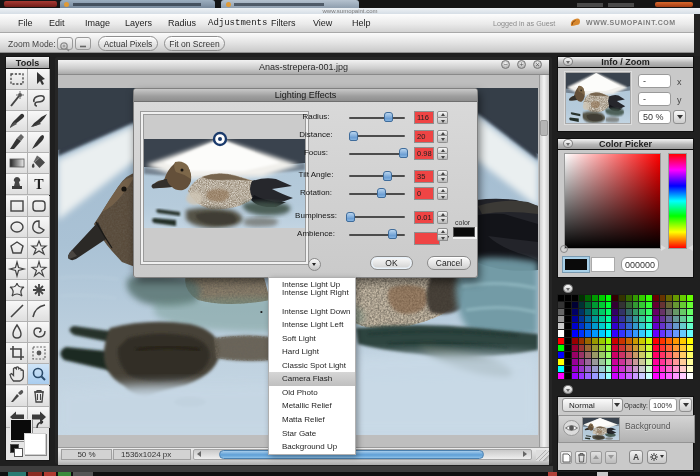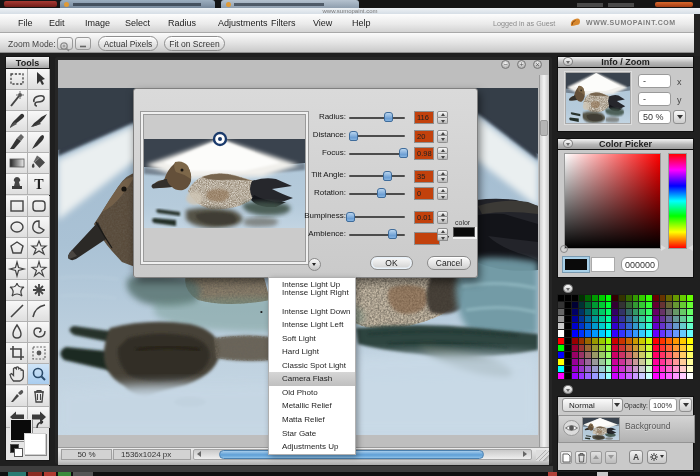--- a/index.html
+++ b/index.html
@@ -31,24 +31,24 @@
 #statusbar{left:58px;top:447px;width:491px;height:14px;background:linear-gradient(#ececec,#c9c9c9);border-top:1px solid #9a9a9a;}
 .statbox{position:absolute;top:449px;height:11px;background:#d2d2d2;border:1px solid #9f9f9f;font-size:8px;color:#333;line-height:9px;}
 #hsb{left:193px;top:449px;width:339px;height:11px;background:linear-gradient(#c9c9c9,#eeeeee);border:1px solid #a5a5a5;border-radius:2px;}
 #hthumb{left:219px;top:450px;width:265px;height:9px;background:linear-gradient(#a6cdec,#5f9fd6 55%,#8cc0e8);border:1px solid #4a7fae;border-radius:5px;}
 .sbarrow{position:absolute;top:451px;width:0;height:0;}
 
 #dialog{left:133px;top:88px;width:345px;height:190px;background:linear-gradient(#dadada,#cacaca);border:1px solid #808080;border-radius:3px;box-shadow:2px 4px 8px rgba(0,0,0,.5);}
 #dlgtitle{left:134px;top:89px;width:343px;height:13px;background:linear-gradient(#c8c8c8,#9e9e9e 60%,#8e8e8e);border-bottom:1px solid #6f6f6f;border-radius:2px 2px 0 0;font-size:9px;color:#161616;text-align:center;line-height:13px;}
 #preview{left:141px;top:112px;width:167px;height:152px;background:#cbcbcb;border:2px solid #f0f0f0;box-shadow:0 0 0 1px #9a9a9a,inset 0 0 0 1px #9a9a9a;}
 #prevphoto{left:144px;top:139px;width:161px;height:89px;overflow:hidden;}
-.slbl{position:absolute;font-size:8px;color:#151515;text-align:right;width:60px;left:286px;}
+.slbl{position:absolute;font-size:8px;color:#151515;text-align:center;width:60px;left:286px;}
 .track{position:absolute;left:349px;width:56px;height:2px;background:#4c4c4c;border-radius:1px;}
 .thumb{position:absolute;width:9px;height:10px;background:linear-gradient(#b8d4ee,#6d9fd4 70%,#86b4e0);border:1px solid #3c6globe;border:1px solid #3f6c9b;border-radius:3px 3px 2px 2px;}
-.vbox{position:absolute;left:414px;width:20px;height:13px;background:#c2410c;border:1px solid #8f8f8f;font-size:7.5px;color:#222;line-height:11px;padding-left:2px;}
+.vbox{position:absolute;left:414px;width:20px;height:13px;background:#ef4444;border:1px solid #8f8f8f;font-size:7.5px;color:#222;line-height:11px;padding-left:2px;}
 .spin{position:absolute;left:437px;width:11px;height:13px;}
 .okbtn{position:absolute;height:14px;border:1px solid #8a8a8a;border-radius:7px;background:linear-gradient(#fbfbfb,#d0d0d0);font-size:8.5px;color:#222;text-align:center;line-height:13px;box-shadow:inset 0 0 0 1.5px #e9f2fa,inset 0 1px 0 #fff;}
 
 #dmenu{left:268px;top:277px;width:88px;height:178px;background:#fff;border:1px solid #b0b0b0;box-shadow:2px 2px 6px rgba(0,0,0,.35);}
 .mitem{position:absolute;left:269px;width:86px;height:13.6px;font-size:8px;color:#1d1d1d;line-height:13.5px;padding-left:13px;}
 
 .panel{position:absolute;left:557px;width:137px;background:#c9c9c9;border:1px solid #101010;}
 .phead{position:absolute;left:557px;width:137px;height:12px;background:linear-gradient(#f2f2f2,#b8b8b8 55%,#9d9d9d);border:1px solid #101010;font-size:9px;font-weight:bold;color:#1d1d1d;text-align:center;line-height:11px;}
 .ptri{position:absolute;left:563px;width:10px;height:9px;border-radius:50%;background:linear-gradient(#fefefe,#bdbdbd);border:1px solid #808080;}
 .ptri:after{content:"";position:absolute;left:2px;top:2.5px;width:0;height:0;border-left:2.6px solid transparent;border-right:2.6px solid transparent;border-top:3.6px solid #6a6a6a;}
@@ -123,23 +123,23 @@
   <div class="abs" style="left:608px;top:3px;width:26px;height:4px;background:#4a4a4a;"></div>
   <div class="abs" style="left:655px;top:2px;width:38px;height:5px;background:linear-gradient(#d8682c,#a23c15);border-radius:2px;"></div>
   <div class="abs" id="urlstrip">www.sumopaint.com</div>
 
   <div class="abs" style="left:694px;top:14px;width:6px;height:42px;background:#232323;z-index:5;"></div>
 
   <div class="abs" id="menubar"></div>
   <span class="mi" style="left:18px;">File</span>
   <span class="mi" style="left:49px;">Edit</span>
   <span class="mi" style="left:85px;">Image</span>
-  <span class="mi" style="left:125px;">Select</span>
+  <span class="mi" style="left:125px;">Layers</span>
   <span class="mi" style="left:168px;">Radius</span>
-  <span class="mi" style="left:218px;">Adjustments</span>
+  <span class="mi" style="left:208px;font-family:Liberation Mono, monospace;">Adjustments</span>
   <span class="mi" style="left:271px;">Filters</span>
   <span class="mi" style="left:313px;">View</span>
   <span class="mi" style="left:352px;">Help</span>
   <span class="abs" style="left:493px;top:19px;font-size:7.2px;color:#8b8b8b;">Logged in as Guest</span>
   <svg class="abs" style="left:569px;top:16px;" width="13" height="12" viewBox="0 0 13 12">
       <path d="M2 10 Q1 5 5 3.5 Q11 1 11 5.5 Q11 9 7.5 9 Q4.5 10 2 10Z" fill="#d8882e"></path>
       <path d="M3 9 Q3 5.5 6.5 4.5" stroke="#8a4a12" stroke-width="1" fill="none"></path>
     </svg>
   <span class="abs" style="left:586px;top:19px;font-size:7px;letter-spacing:0.55px;color:#7d7d7d;font-weight:bold;">WWW.SUMOPAINT.COM</span>
 
@@ -150,20 +150,21 @@
         <path d="M8.5 7.5 L11 10" stroke="#8a8a8a" stroke-width="1.5"></path>
         <path d="M4.5 5 h3 M6 3.5 v3" stroke="#8a8a8a" stroke-width="1"></path>
       </svg></div>
   <div class="zbtn" style="left:75px;"><svg width="14" height="11" viewBox="0 0 14 11">
         <path d="M4 5.5 h6" stroke="#666" stroke-width="1.6"></path>
       </svg></div>
   <div class="pill" style="left:98px;width:60px;">Actual Pixels</div>
   <div class="pill" style="left:164px;width:61px;">Fit on Screen</div>
 
   <div class="abs" id="docwin"></div>
+  <div class="abs" id="doctitle">Anas-strepera-001.jpg</div>
   <div class="wbtn" style="left:501px;">−</div>
   <div class="wbtn" style="left:517px;">+</div>
   <div class="wbtn" style="left:533px;">×</div>
   <div class="abs" id="canvas"><svg width="480" height="347" viewBox="0 0 480 347" preserveAspectRatio="none">
 <defs>
  <linearGradient id="wat" x1="0" y1="0" x2="0" y2="1">
    <stop offset="0" stop-color="#a1bace"></stop>
             <stop offset="0.45" stop-color="#aac2d5"></stop>
             <stop offset="0.78" stop-color="#c0d2e0"></stop>
             <stop offset="1" stop-color="#c6d7e4"></stop>
@@ -767,20 +768,21 @@
   <div class="abs" style="left:608px;top:455px;width:0;height:0;border-left:3px solid transparent;border-right:3px solid transparent;border-top:4.5px solid #999;"></div>
   <div class="abs" style="left:629px;top:450px;width:14px;height:14px;border:1px solid #8a8a8a;border-radius:3px;background:linear-gradient(#f2f2f2,#c6c6c6);font-size:8.5px;font-weight:bold;color:#444;text-align:center;line-height:13px;">A</div>
   <div class="abs" style="left:647px;top:450px;width:20px;height:14px;border:1px solid #8a8a8a;border-radius:3px;background:linear-gradient(#f2f2f2,#c6c6c6);"></div>
   <svg class="abs" style="left:649px;top:452px;" width="10" height="10" viewBox="0 0 10 10">
       <circle cx="5" cy="5" r="2" fill="none" stroke="#444" stroke-width="1.2"></circle>
       <path d="M5 1 v1.5 M5 7.5 v1.5 M1 5 h1.5 M7.5 5 h1.5 M2.2 2.2 l1 1 M6.8 6.8 l1 1 M7.8 2.2 l-1 1 M3.2 6.8 l-1 1" stroke="#444" stroke-width="1"></path>
     </svg>
   <div class="abs" style="left:660px;top:455px;width:0;height:0;border-left:2.5px solid transparent;border-right:2.5px solid transparent;border-top:3.5px solid #333;"></div>
 
   <div class="abs" id="dialog"></div>
+  <div class="abs" id="dlgtitle">Lighting Effects</div>
   <div class="abs" id="preview"></div>
   <div class="abs" id="prevphoto"><svg width="161" height="89" viewBox="0 0 161 89" preserveAspectRatio="none">
         <use href="#photoPrev"></use>
       </svg></div>
 
   <svg class="abs" style="left:212px;top:131px;" width="16" height="16" viewBox="0 0 16 16">
       <circle cx="8" cy="8" r="6" fill="#fff" stroke="#1a3a6b" stroke-width="2.4"></circle>
       <circle cx="8" cy="8" r="2" fill="#1a3a6b"></circle>
     </svg>
   <div class="slbl" style="top:111.5px;">Radius:</div>
@@ -866,21 +868,21 @@
 <div class="mitem" style="top:304.6px;"><span style="position:absolute;left:-9px;top:0;">•</span>Intense Light Down</div>
 <div class="mitem" style="top:318.1px;">Intense Light Left</div>
 <div class="mitem" style="top:331.7px;">Soft Light</div>
 <div class="mitem" style="top:345.2px;">Hard Light</div>
 <div class="mitem" style="top:358.8px;">Classic Spot Light</div>
 <div class="mitem" style="top:372.4px;background:linear-gradient(#d6d6d6,#bfbfbf);">Camera Flash</div>
 <div class="mitem" style="top:385.9px;">Old Photo</div>
 <div class="mitem" style="top:399.4px;">Metallic Relief</div>
 <div class="mitem" style="top:413.0px;">Matta Relief</div>
 <div class="mitem" style="top:426.6px;">Star Gate</div>
-<div class="mitem" style="top:440.1px;">Adjustments Up</div>
+<div class="mitem" style="top:440.1px;">Background Up</div>
 
   <div class="abs" id="botdark"></div>
   <div class="abs" id="botblack"></div>
   <div class="abs" style="left:8px;top:472px;width:18px;height:4px;background:#2a7a72;"></div>
   <div class="abs" style="left:28px;top:472px;width:14px;height:4px;background:#8a2a22;"></div>
   <div class="abs" style="left:44px;top:472px;width:12px;height:4px;background:#b03a30;"></div>
   <div class="abs" style="left:58px;top:472px;width:13px;height:4px;background:#3a8a3a;"></div>
   <div class="abs" style="left:73px;top:472px;width:20px;height:4px;background:#555;"></div>
   <div class="abs" style="left:548px;top:472px;width:9px;height:4px;background:#b04038;"></div>
   <div class="abs" style="left:597px;top:472px;width:11px;height:4px;background:#c8c8c8;"></div>

